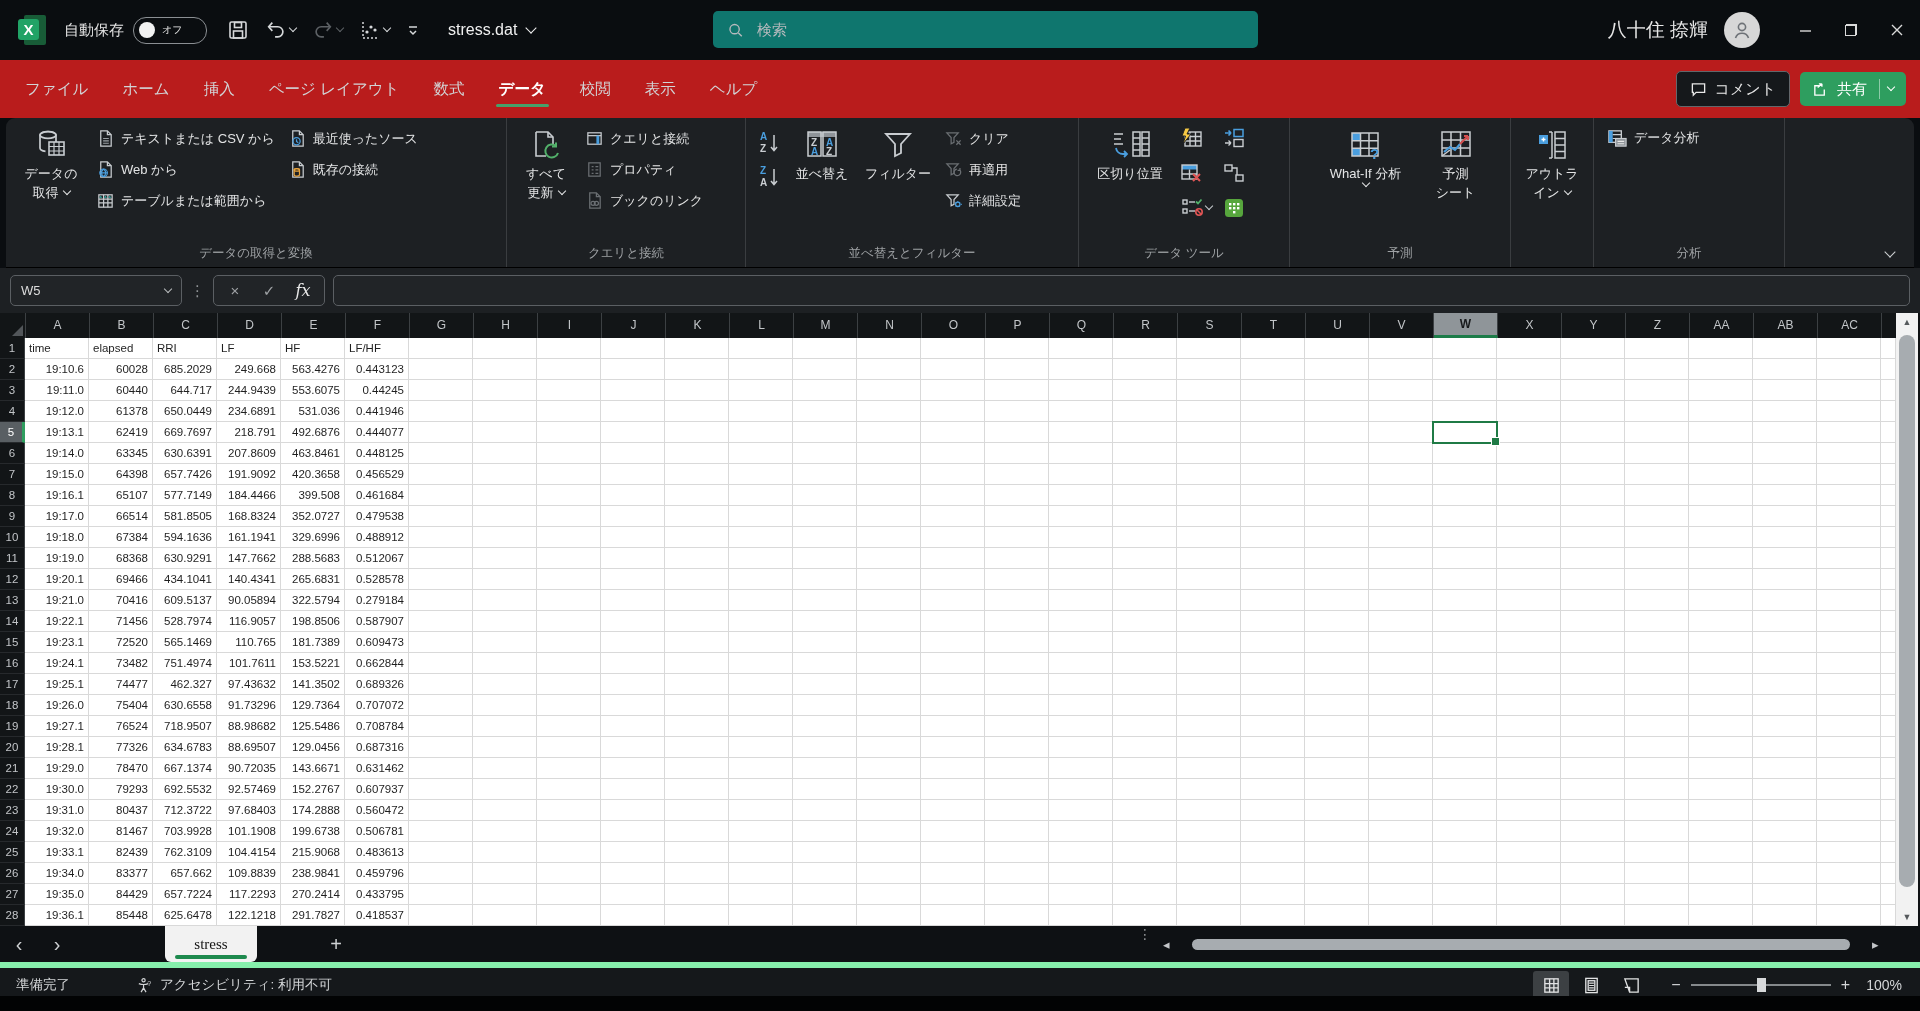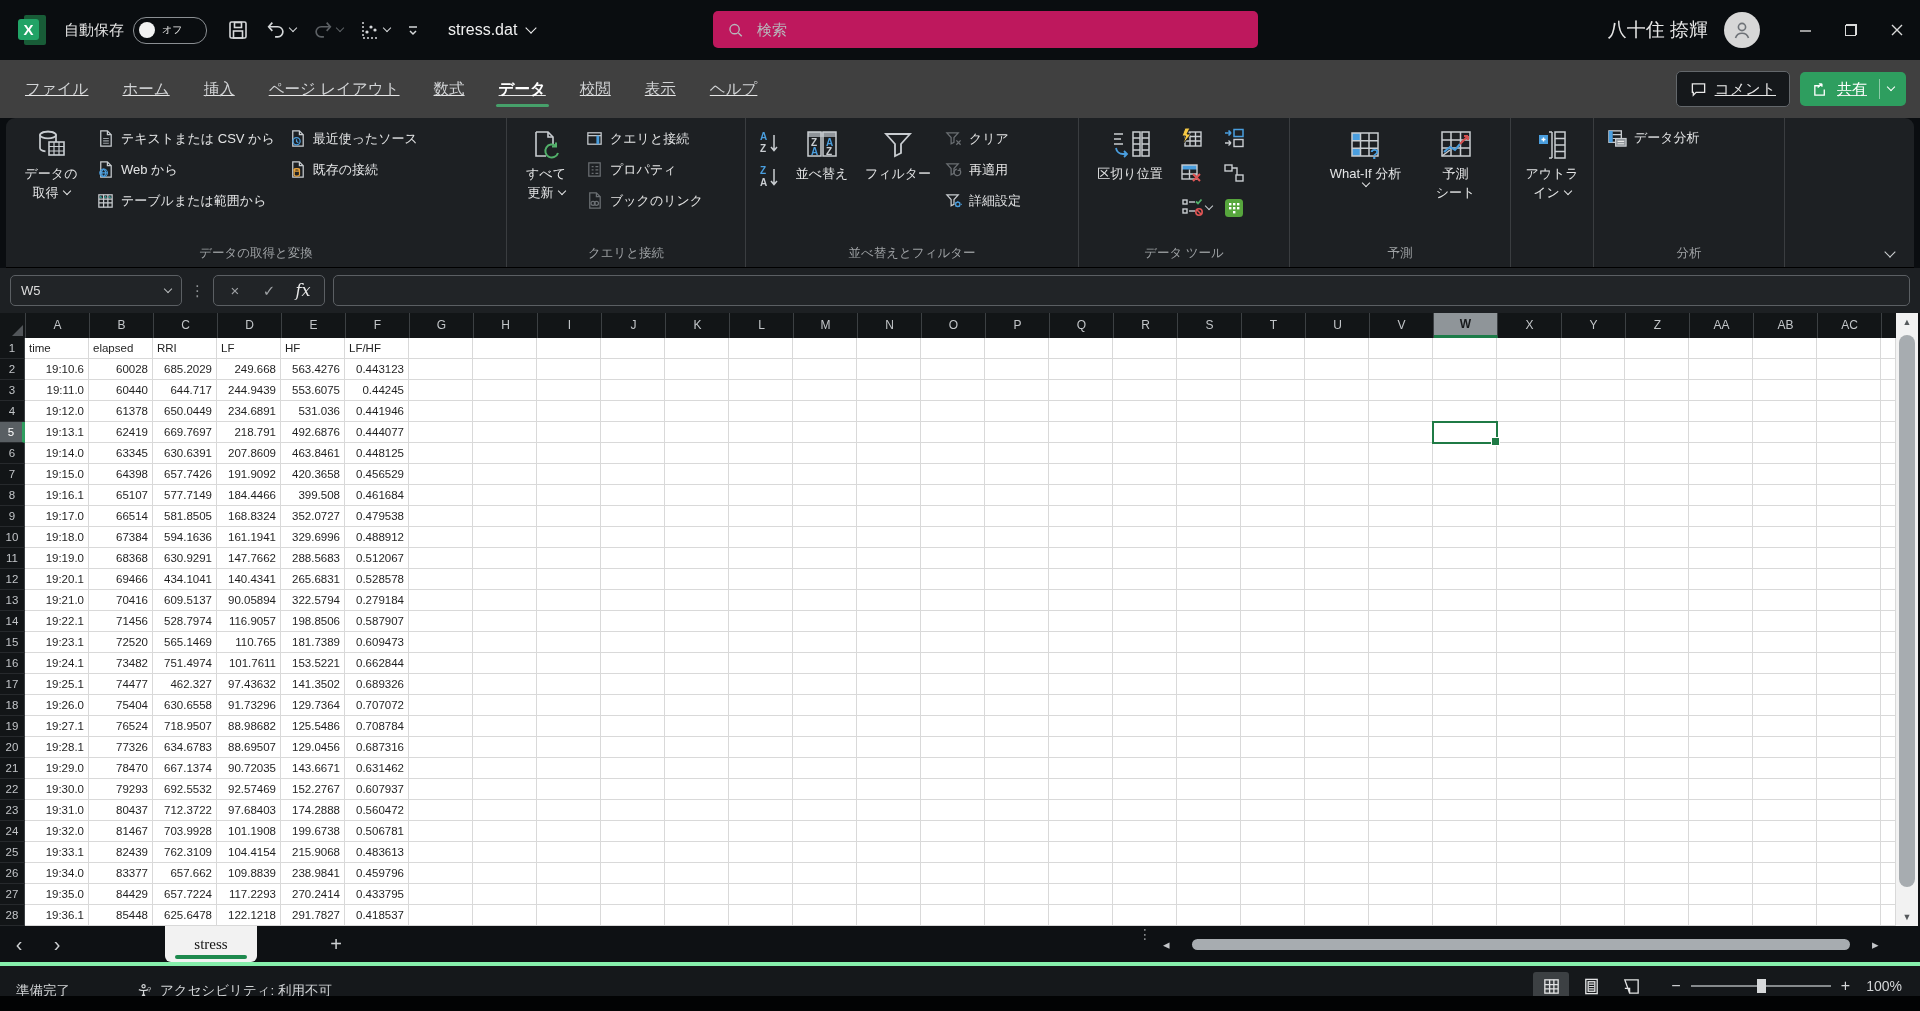--- a/index.html
+++ b/index.html
@@ -16,34 +16,34 @@
   .xl-logo .front{position:absolute;left:0;top:4px;width:21px;height:21px;background:#21a366;border-radius:3px;
                   color:#fff;font-weight:bold;font-size:15px;display:flex;align-items:center;justify-content:center;}
   .autosave{display:flex;align-items:center;gap:9px;font-size:15px;color:#e3e3e3;}
   .toggle{width:62px;height:25px;border:1px solid #8b8f93;border-radius:13px;display:flex;align-items:center;padding:0 5px;gap:7px;}
   .knob{width:16px;height:16px;border-radius:50%;background:#f2f2f2;}
   .toggle .state{font-size:10px;color:#e3e3e3;}
   .qat{display:flex;align-items:center;margin-left:14px;gap:4px;}
   .qbtn{height:34px;display:flex;align-items:center;justify-content:center;padding:0 6px;border-radius:4px;color:#d6d8da;gap:3px;}
   .qbtn.dis{color:#5d6165;}
   .fname{display:flex;align-items:center;gap:10px;margin-left:22px;font-size:16px;color:#f0f0f0;}
-  .searchbox{left:713px;top:11px;width:517px;height:37px;background:#be185d;border-radius:5px;display:flex;align-items:center;padding:0 14px;gap:11px;color:#b7babd;}
+  .searchbox{left:713px;top:11px;width:517px;height:37px;background:#0f766e;border-radius:5px;display:flex;align-items:center;padding:0 14px;gap:11px;color:#b7babd;}
   .searchbox input{background:transparent;border:none;outline:none;color:#cfd2d5;font-size:15px;width:100%;font-family:inherit;}
   .searchbox input::placeholder{color:#b7babd;}
   .tb-right{margin-left:auto;display:flex;align-items:center;}
   .username{font-size:19px;color:#e8e8e8;margin-right:16px;}
   .avatar{width:36px;height:36px;border-radius:50%;background:#d7d7d7;display:flex;align-items:center;justify-content:center;margin-right:22px;}
   .winbtn{width:46px;height:46px;display:flex;align-items:center;justify-content:center;color:#dadada;}
   .restore-glyph{position:relative;width:12px;height:12px;}
   .restore-glyph i{position:absolute;border:1.4px solid #dadada;width:9px;height:9px;display:block;}
   .restore-glyph i.b{left:0;bottom:0;background:#0a0d10;}
   .restore-glyph i.t{right:0;top:0;}
 
   
-  .tabrow{top:60px;left:0;right:0;height:58px;display:flex;align-items:center;background:#404040;padding-left:8px;text-decoration:underline;}
+  .tabrow{top:60px;left:0;right:0;height:58px;display:flex;align-items:center;background:#b91c1c;padding-left:8px;}
   .rtab{position:relative;height:40px;display:flex;align-items:center;padding:0 17px;font-size:15.5px;color:#d2d4d6;cursor:default;}
   .rtab.active span{color:#ffffff;font-weight:bold;}
   .rtab .underline{position:absolute;left:14px;right:14px;bottom:2px;height:3px;border-radius:2px;background:#46a06a;}
   .tabrow-right{margin-left:auto;display:flex;align-items:center;gap:10px;margin-right:14px;}
   .comments-btn{height:34px;border:1px solid #63676b;border-radius:5px;display:flex;align-items:center;gap:8px;padding:0 13px;font-size:15px;color:#e8e8e8;background:#15181b;}
   .share-btn{height:34px;border-radius:5px;display:flex;align-items:center;gap:8px;padding:0 12px;font-size:15px;color:#fff;background:#2e9e5f;}
   .share-btn .sep{width:1px;height:20px;background:rgba(255,255,255,.45);margin-left:4px;}
 
   
   .ribbon{top:118px;left:6px;right:6px;height:149px;background:#1d2023;border-radius:9px 9px 0 0;border-bottom:1px solid #000;display:flex;}
@@ -97,21 +97,21 @@
   .snav{color:#cfd2d4;font-size:20px;width:38px;text-align:center;}
   .sheettab{position:absolute;left:165px;top:0;width:92px;height:36px;background:#f2f2f2;color:#141414;font-size:15px;
             display:flex;align-items:center;justify-content:center;border-radius:0 0 6px 6px;font-family:Liberation Serif, serif;}
   .sheettab .gline{position:absolute;left:10px;right:10px;bottom:3px;height:4px;border-radius:2px;background:#1e8a4e;}
   .addsheet{position:absolute;left:318px;top:0;width:36px;height:36px;color:#cfd2d4;font-size:20px;display:flex;align-items:center;justify-content:center;}
   .hsb-dots{position:absolute;left:1138px;top:4px;color:#8f9295;font-size:14px;line-height:9px;}
   .hs-arr{position:absolute;top:0;height:36px;display:flex;align-items:center;color:#c3c6c9;font-size:13px;}
   .hthumb{position:absolute;left:1192px;top:13px;width:658px;height:11px;border-radius:6px;background:#a7acb0;}
 
   
-  .statusbar{top:962px;left:0;right:0;height:34px;background:#15181b;border-top:4px solid #86efac;display:flex;align-items:flex-end;font-size:13.5px;color:#d3d5d7;}
+  .statusbar{top:962px;left:0;right:0;height:34px;background:#15181b;border-top:6px solid #86efac;display:flex;align-items:center;font-size:13.5px;color:#d3d5d7;}
   .sb-ready{margin-left:16px;}
   .sb-acc{margin-left:66px;display:flex;align-items:center;gap:7px;}
   .sb-right{margin-left:auto;display:flex;align-items:center;margin-right:18px;gap:4px;}
   .viewbtn{width:36px;height:28px;display:flex;align-items:center;justify-content:center;border-radius:3px;}
   .viewbtn.active{background:#3c4043;}
   .zoomwrap{display:flex;align-items:center;gap:10px;margin-left:18px;}
   .ztrack{position:relative;width:140px;height:2px;background:#85898c;}
   .zknob{position:absolute;left:66px;top:-6px;width:9px;height:14px;background:#d6d8da;}
   .zplusminus{color:#d3d5d7;font-size:16px;}
   .zoomlabel{width:48px;text-align:right;font-size:14px;}

